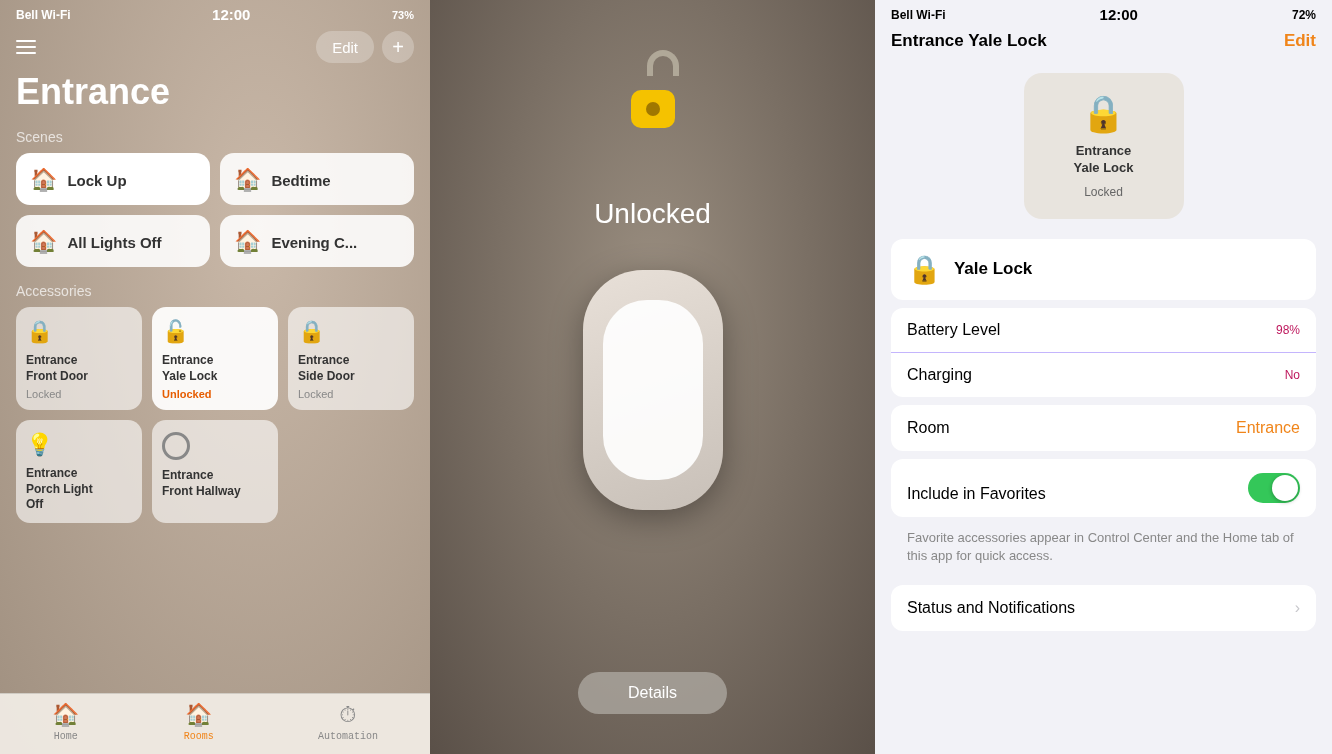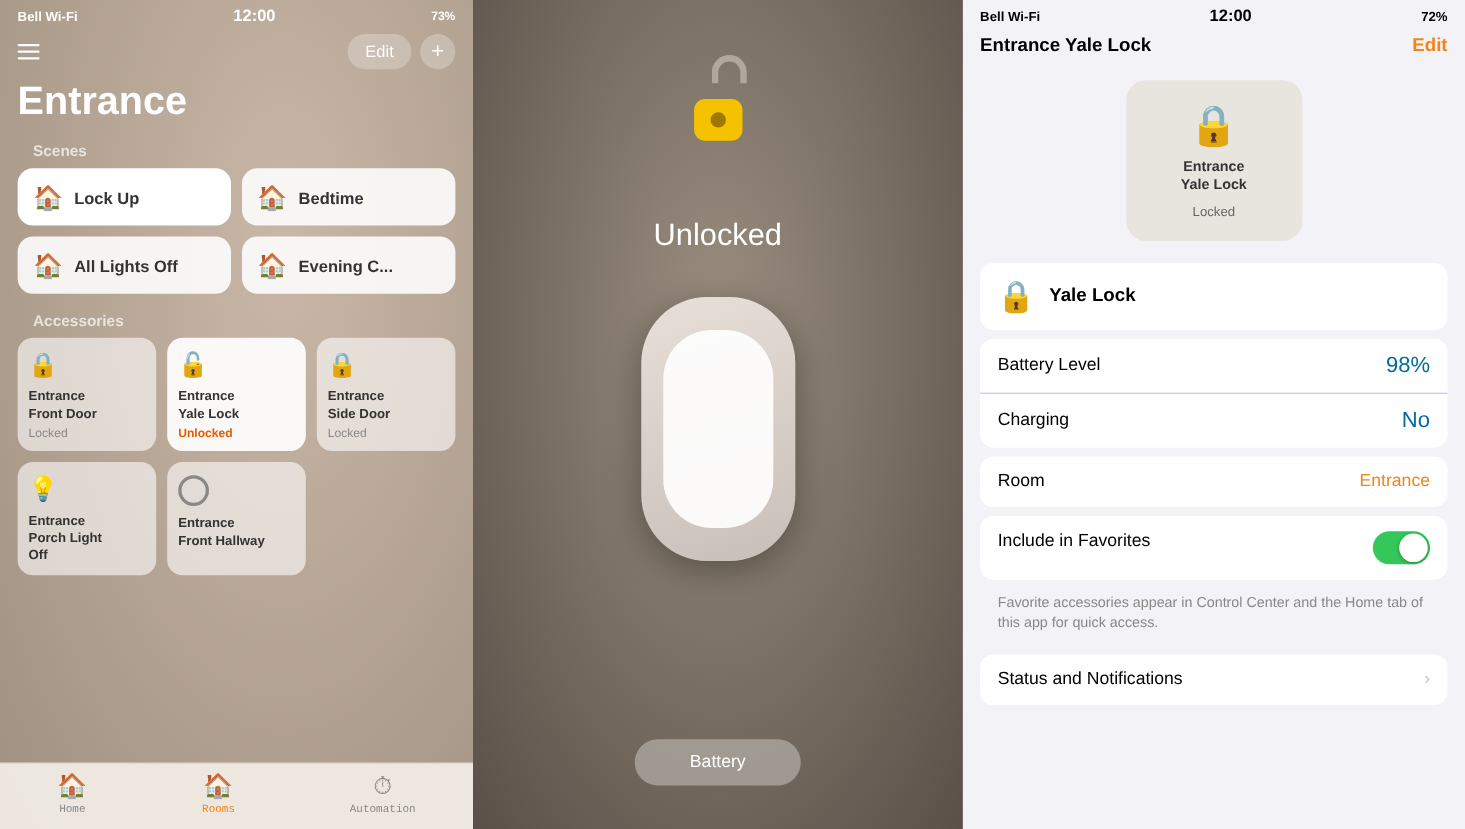--- a/index.html
+++ b/index.html
@@ -58,22 +58,22 @@
       color: #fff; font-size: 20px;
       cursor: pointer; display: flex; align-items: center; justify-content: center;
     }
 
     .home-title {
       font-size: 36px; font-weight: 700; color: #fff;
       padding: 0 16px 12px;
     }
 
     .section-label {
-      font-size: 14px; font-weight: 700; color: rgba(255,255,255,0.7);
-      padding: 4px 30px 8px;
+      font-size: 14px; font-weight: 400; color: rgba(255,255,255,0.7);
+      padding: 4px 16px 8px;
       text-transform: none; letter-spacing: 0;
     }
 
     .scenes-grid {
       display: grid;
       grid-template-columns: 1fr 1fr;
       gap: 10px;
       padding: 0 16px 12px;
     }
     .scene-card {
@@ -264,21 +264,21 @@
     }
     .status-row {
       display: flex;
       justify-content: space-between;
       align-items: center;
       padding: 13px 16px;
       border-top: 1px solid #c4b5fd;
     }
     .status-row:first-of-type { border-top: none; }
     .status-row-label { font-size: 16px; color: #000; }
-    .status-row-value { font-size: 20px; color: #0369a1; }
+    .status-row-value { font-size: 12px; color: #be185d; }
 
     .info-section {
       background: #fff;
       margin: 8px 16px;
       border-radius: 12px;
     }
     .info-row {
       display: flex;
       justify-content: space-between;
       align-items: center;
@@ -286,21 +286,21 @@
       border-bottom: 1px solid #e8e8e8;
     }
     .info-row:last-child { border-bottom: none; }
     .info-label { font-size: 16px; color: #000; }
     .info-value { font-size: 16px; }
     .info-value.orange { color: #f0851a; }
 
     .toggle-row {
       display: flex;
       justify-content: space-between;
-      align-items: flex-start;
+      align-items: flex-end;
       padding: 14px 16px;
     }
     .toggle-label { font-size: 16px; color: #000; }
     .toggle-switch {
       width: 52px; height: 30px;
       background: #34c759;
       border-radius: 15px;
       position: relative;
       cursor: pointer;
     }
@@ -436,21 +436,21 @@
       </div>
     </div>
   </div>
 
   <div class="lock-status-label">Unlocked</div>
 
   <div class="lock-device">
     <div class="lock-device-inner"></div>
   </div>
 
-  <button class="details-btn">Battery</button>
+  <button class="details-btn">Details</button>
 </div>
 
 <div class="panel-settings">
 
   <div class="settings-status-bar">
     <span>Bell Wi-Fi</span>
     <span class="time">12:00</span>
     <span>72%</span>
   </div>
 

